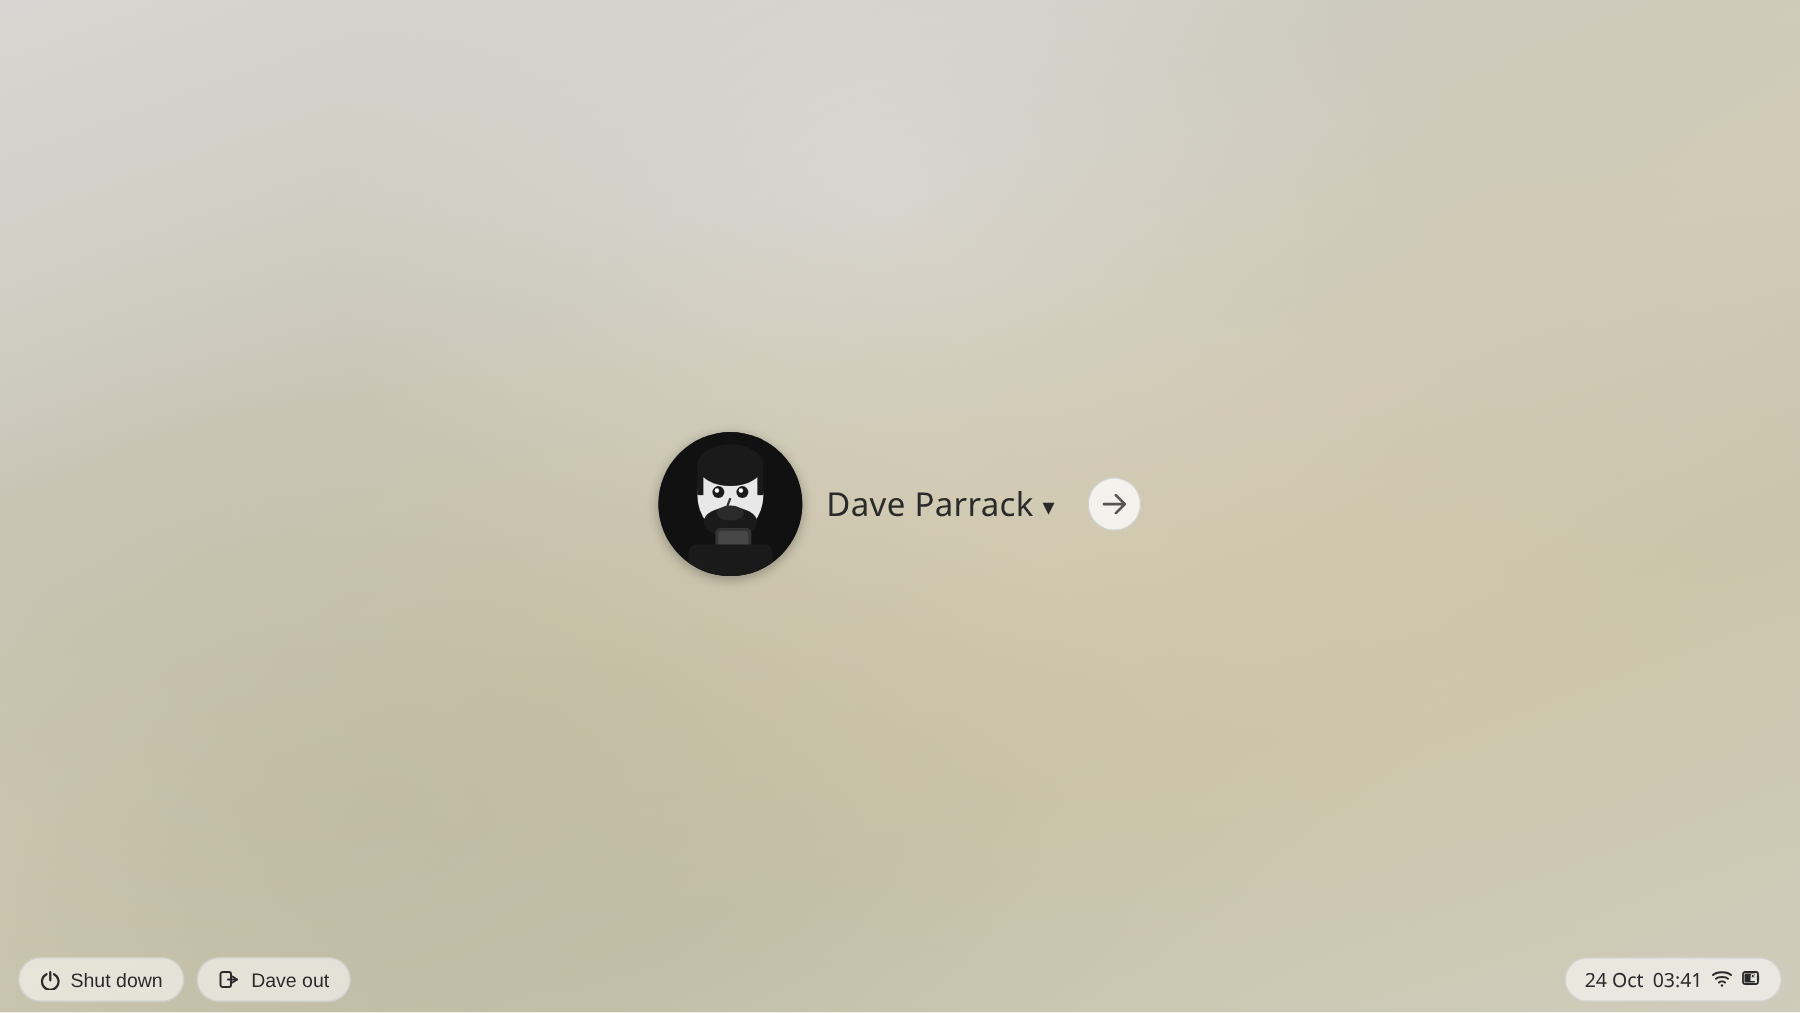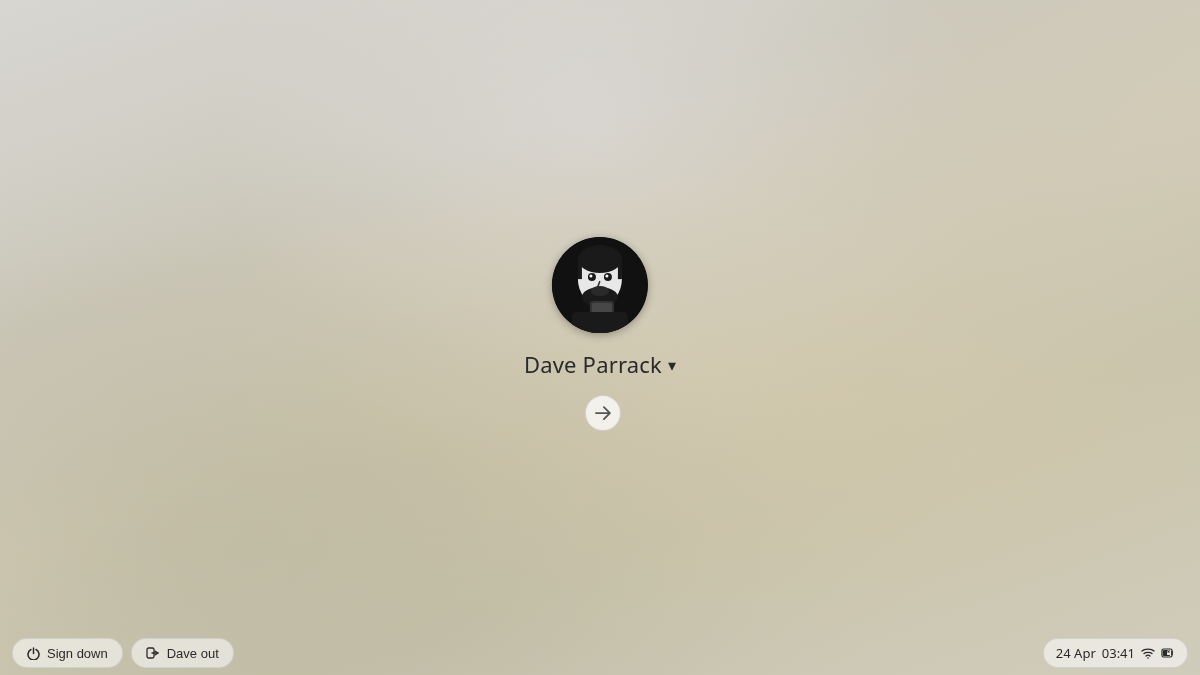--- a/index.html
+++ b/index.html
@@ -35,21 +35,21 @@
         radial-gradient(ellipse at 20% 80%, rgba(180, 175, 150, 0.4) 0%, transparent 40%),
         radial-gradient(ellipse at 80% 30%, rgba(200, 195, 180, 0.3) 0%, transparent 35%);
     }
 
     .login-container {
       position: absolute;
       top: 50%;
       left: 50%;
       transform: translate(-50%, -52%);
       display: flex;
-      flex-direction: column;
+      flex-direction: row;
       align-items: center;
       gap: 16px;
     }
 
     .avatar-circle {
       width: 96px;
       height: 96px;
       border-radius: 50%;
       overflow: hidden;
       background: #1a1a1a;
@@ -255,38 +255,38 @@
 
 <div class="bottom-bar">
   <div class="bottom-left">
     <button class="bottom-btn">
       <span class="btn-icon">
         <svg width="13" height="13" viewBox="0 0 13 13" fill="none" xmlns="http://www.w3.org/2000/svg">
           <path d="M6.5 1V6.5" stroke="#2a2a2a" stroke-width="1.5" stroke-linecap="round"></path>
           <path d="M4 2.5A5.5 5.5 0 1 0 9 2.5" stroke="#2a2a2a" stroke-width="1.5" stroke-linecap="round" fill="none"></path>
         </svg>
       </span>
-      <span>Sign down</span>
+      <span>Shut down</span>
     </button>
 
     <button class="bottom-btn">
       <span class="btn-icon">
         <svg width="14" height="12" viewBox="0 0 14 12" fill="none" xmlns="http://www.w3.org/2000/svg">
           <rect x="1" y="1" width="7" height="10" rx="1.5" stroke="#2a2a2a" stroke-width="1.3" fill="none"></rect>
           <path d="M9 4L12 6L9 8" stroke="#2a2a2a" stroke-width="1.3" stroke-linecap="round" stroke-linejoin="round"></path>
           <path d="M6 6H12" stroke="#2a2a2a" stroke-width="1.3" stroke-linecap="round"></path>
         </svg>
       </span>
       <span>Dave out</span>
     </button>
   </div>
 
   <div class="bottom-right">
     <div class="date-time-block">
-      <span>24 Apr</span>
+      <span>24 Oct</span>
       <span>03:41</span>
       <span class="wifi-icon">
         <svg width="14" height="12" viewBox="0 0 14 12" fill="none" xmlns="http://www.w3.org/2000/svg">
           <path d="M1 4C3.5 1.5 10.5 1.5 13 4" stroke="#2a2a2a" stroke-width="1.3" stroke-linecap="round" fill="none"></path>
           <path d="M3 6.5C4.5 5 9.5 5 11 6.5" stroke="#2a2a2a" stroke-width="1.3" stroke-linecap="round" fill="none"></path>
           <path d="M5 9C6 8 8 8 9 9" stroke="#2a2a2a" stroke-width="1.3" stroke-linecap="round" fill="none"></path>
           <circle cx="7" cy="11" r="0.8" fill="#2a2a2a"></circle>
         </svg>
       </span>
       <span class="battery-icon">

